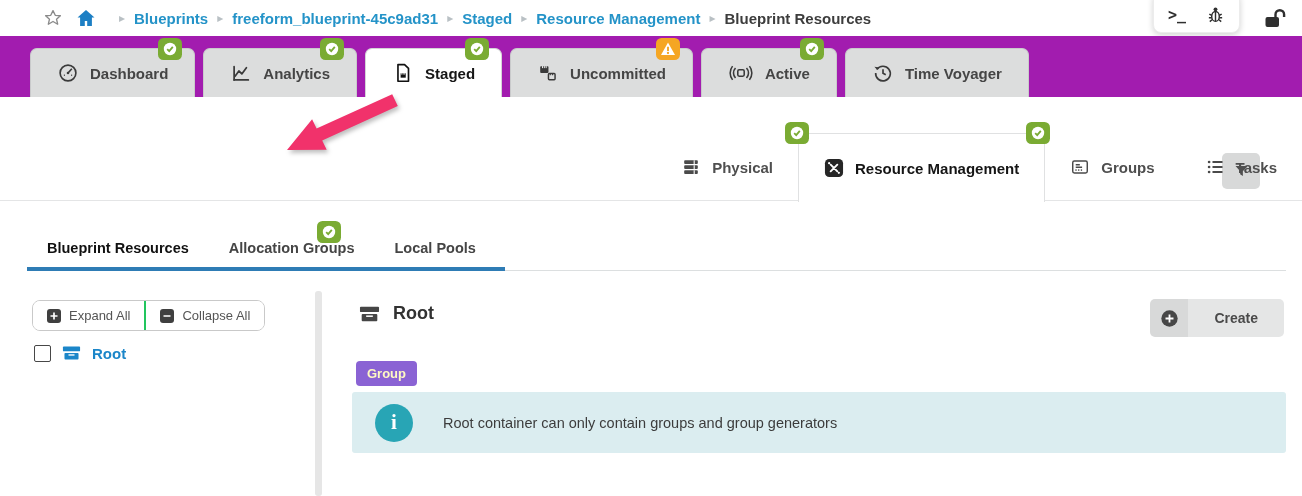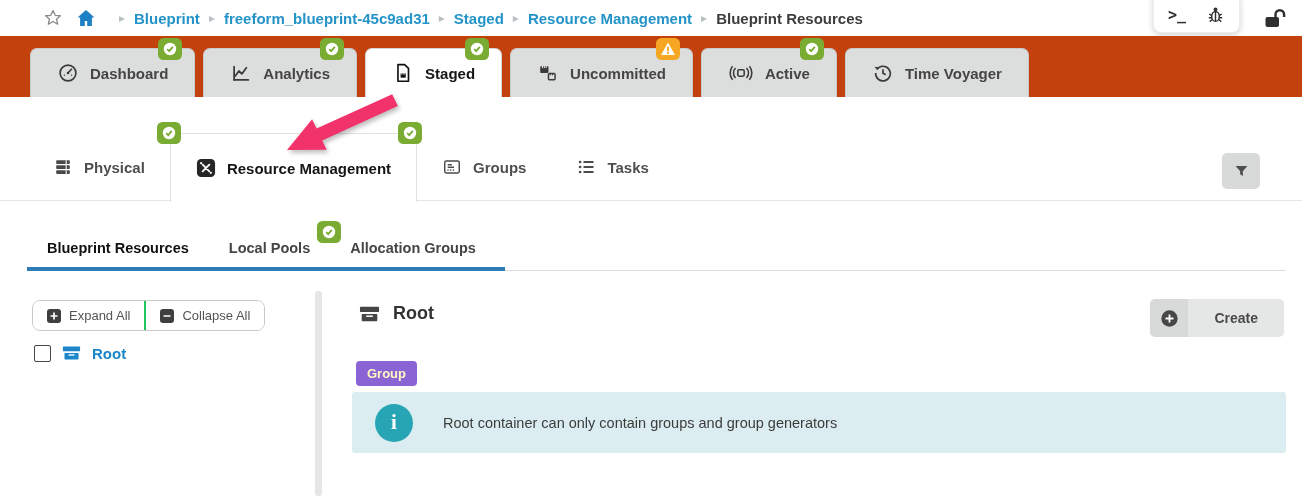--- a/index.html
+++ b/index.html
@@ -15,34 +15,34 @@
   .crumb-link{color:#2493c8;font-weight:600;text-decoration:none;cursor:pointer;}
   .crumb-current{color:#3d3d3d;font-weight:700;}
   .top-actions{position:absolute;right:14px;top:-8px;display:flex;align-items:center;}
   .action-card{background:#fff;border:1px solid #ececec;border-radius:8px;
                box-shadow:0 2px 6px rgba(0,0,0,.18);display:flex;align-items:center;
                padding:12px 14px 8px 14px;gap:20px;}
   .term-glyph{font-family:"DejaVu Sans Mono",monospace;font-weight:700;font-size:15px;color:#2f2f2f;}
   .lock-wrap{margin-left:22px;margin-top:12px;}
 
   
-  .tabstrip{position:absolute;top:36px;left:0;right:0;height:61px;background:#c2410c;
+  .tabstrip{position:absolute;top:36px;left:0;right:0;height:61px;background:#a21caf;
             display:flex;align-items:flex-end;padding-left:30px;gap:8px;}
   .tab{height:49px;box-sizing:border-box;display:inline-flex;align-items:center;gap:11px;
        padding:0 26px;background:#dcdddd;border:1px solid #c9cacb;border-bottom:none;
        border-radius:7px 7px 0 0;position:relative;font-weight:700;color:#454545;
        font-size:15px;cursor:pointer;white-space:nowrap;}
   .tab.active{background:#fff;border-color:#d4d5d6;color:#161616;}
   .badge{position:absolute;width:24px;height:22px;z-index:5;}
   .tab .badge{top:-11px;right:12px;}
 
   
   .subrow-line{position:absolute;top:200px;left:0;right:0;height:1px;background:#e4e5e6;z-index:1;}
   .subrow{position:absolute;top:133px;left:0;right:0;height:68px;display:flex;
-          align-items:center;padding-left:28px;z-index:2;}
+          align-items:center;padding-left:28px;z-index:2;justify-content:flex-end;}
   .subtab{display:inline-flex;align-items:center;gap:11px;padding:0 25px;height:68px;
           box-sizing:border-box;font-size:15px;color:#4f4f4f;font-weight:600;cursor:pointer;
           position:relative;white-space:nowrap;}
   .subtab.active{align-self:flex-start;height:69px;background:#fff;
                  border:1px solid #e0e1e2;border-bottom:none;font-weight:700;color:#151515;}
   .badge-subtab-left{top:-12px;left:-14px;}
   .badge-subtab-right{top:-12px;right:-6px;}
   .findtags{position:absolute;top:153px;right:42px;height:36px;display:flex;border-radius:5px;
             overflow:hidden;cursor:pointer;}
   .seg-icon{width:38px;background:#d8d9d9;display:flex;align-items:center;justify-content:center;}
@@ -97,21 +97,21 @@
       <svg width="18" height="18" viewBox="0 0 20 20">
           <path d="M10 1.8 12.5 7l5.7.5-4.3 3.8 1.3 5.6L10 13.9l-5.2 3 1.3-5.6L1.8 7.5 7.5 7z" fill="none" stroke="#8a8a8a" stroke-width="1.5" stroke-linejoin="round"></path>
         </svg>
     </span>
     <span class="crumb-icon">
       <svg width="20" height="20" viewBox="0 0 20 20">
           <path d="M10 2 1.5 9.5h2.6V18h4.7v-5h2.4v5h4.7V9.5h2.6z" fill="#1d7fc4"></path>
         </svg>
     </span>
     <span class="crumb-sep">▸</span>
-    <a class="crumb-link">Blueprint</a>
+    <a class="crumb-link">Blueprints</a>
     <span class="crumb-sep">▸</span>
     <a class="crumb-link">freeform_blueprint-45c9ad31</a>
     <span class="crumb-sep">▸</span>
     <a class="crumb-link">Staged</a>
     <span class="crumb-sep">▸</span>
     <a class="crumb-link">Resource Management</a>
     <span class="crumb-sep">▸</span>
     <span class="crumb-current">Blueprint Resources</span>
 
     <div class="top-actions">
@@ -317,22 +317,22 @@
 
   <div class="arrow-wrap">
     <svg width="120" height="62" viewBox="0 0 120 62">
       <polygon points="4,58 29.1,27.2 33.6,36.6 109.2,2.2 114.8,13.9 39.2,48.4 43.7,57.8" fill="#f1326b"></polygon>
     </svg>
   </div>
 
   <div class="tertrow">
     <div class="terttabs">
       <div class="terttab active">Blueprint Resources</div>
+      <div class="terttab">Allocation Groups</div>
       <div class="terttab">Local Pools</div>
-      <div class="terttab">Allocation Groups</div>
     </div>
     <div class="tert-line"></div>
     <div class="tert-underline"></div>
   </div>
   <span class="badge badge-localpools" style="position:absolute;">
     <svg width="24" height="22" viewBox="0 0 24 22">
         <rect width="24" height="22" rx="5.5" fill="#7aab33"></rect>
         <circle cx="12" cy="11" r="6.2" fill="#fff"></circle>
         <path d="M9.2 11.2l2 2 3.6-4.3" fill="none" stroke="#7aab33" stroke-width="1.8"></path>
       </svg>

